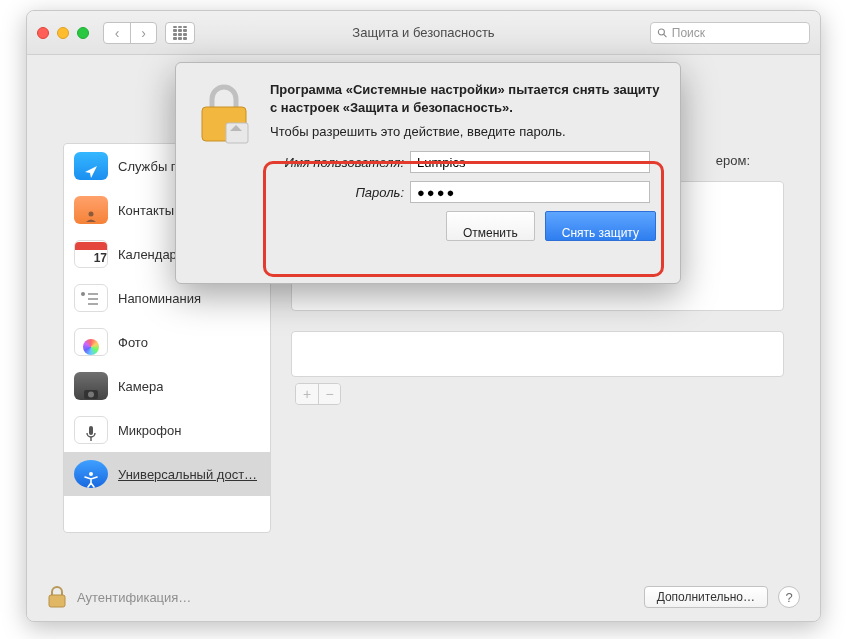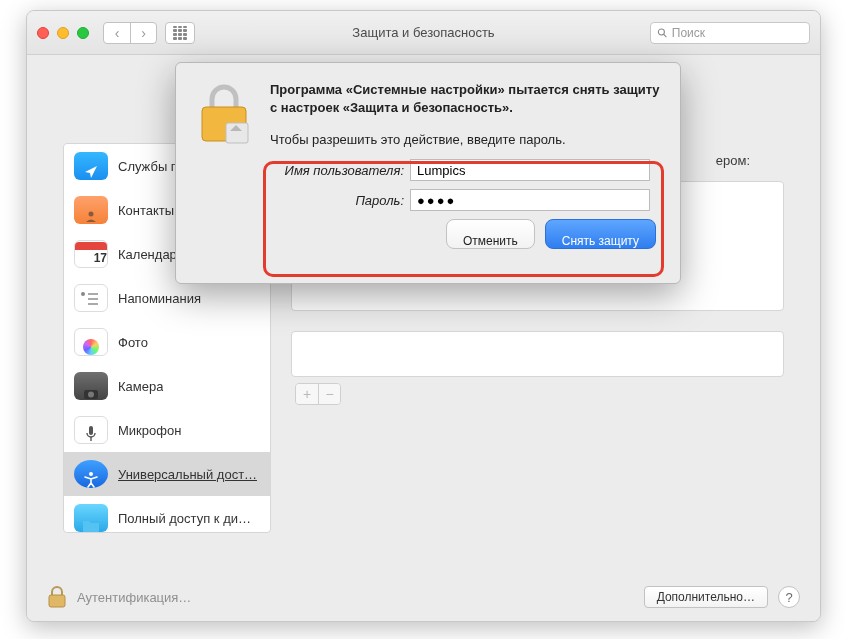--- a/index.html
+++ b/index.html
@@ -71,27 +71,27 @@
   .help { width:22px;height:22px;border-radius:50%; border:1px solid #c2c2c2; background:#fff; display:flex; align-items:center; justify-content:center; color:#6b6b6b; font-size:13px; }
 
   
   .modal { position:absolute; left:175px; top:62px; width:506px; height:222px;
            background:#ececec; border:1px solid #b8b8b8; border-radius:6px;
            box-shadow:0 12px 36px rgba(0,0,0,.35); }
   .modal-inner { display:flex; padding:18px 20px 14px 18px; gap:16px; align-items:flex-start; }
   .lock-big { width:60px; flex-shrink:0; display:flex; align-items:flex-start; justify-content:center; }
   .lock-big svg { width:56px; height:64px; }
   .mtext h1 { font-size:13px; font-weight:700; color:#222; line-height:1.35; }
-  .mtext p  { font-size:13px; color:#222; margin-top:16px; }
+  .mtext p  { font-size:13px; color:#222; margin-top:8px; }
   .form { margin-top:12px; }
   .row { display:flex; align-items:center; margin-bottom:8px; }
   .row label { width:140px; text-align:right; font-size:13px; color:#222; padding-right:6px;font-style:italic; }
   .row input { width:240px; height:22px; border:1px solid #bcbcbc; border-radius:0; padding:0 6px; font-size:13px; background:#fff; outline:none; }
   .mbuttons { display:flex; justify-content:flex-end; gap:10px; margin-top:6px; padding-right:4px; }
-  .mbtn { height:22px; padding: 14px 16px; border-radius:8px; font-size:12px; border:1px solid #c2c2c2; background:linear-gradient(#fff,#f2f2f2); color:#222; }
+  .mbtn { height:22px; padding: 14px 16px; border-radius:2px; font-size:12px; border:1px solid #c2c2c2; background:linear-gradient(#fff,#f2f2f2); color:#222; }
   .mbtn.primary { background:linear-gradient(#5ea6ff,#2f7ef0); border:1px solid #2d6fd6; color:#fff; }
   .highlight { position:absolute; border:3px solid #e33b2e; border-radius:10px; pointer-events:none; }
   .hl-red-offset { left:87px; top:98px; width:401px; height:116px; } 
 
 </style>
 </head>
 <body>
 
 <div class="window">
 
@@ -192,28 +192,20 @@
         <span class="sb-label">Микрофон</span>
       </div>
       <div class="sb-item sel">
         <div class="sb-icon acc">
           <svg width="18" height="18" viewBox="0 0 18 18">
               <circle cx="9" cy="4" r="2" fill="#fff"></circle>
               <path d="M3 7 L9 9 L15 7 M9 9 L9 13 M9 13 L6 17 M9 13 L12 17" stroke="#fff" stroke-width="1.6" fill="none" stroke-linecap="round"></path>
             </svg>
         </div>
         <span class="sb-label">Универсальный дост…</span>
-      </div>
-      <div class="sb-item">
-        <div class="sb-icon disk">
-          <svg width="18" height="14" viewBox="0 0 18 14">
-              <path d="M1 3 h6 l2 2 h8 v8 a1 1 0 0 1 -1 1 H2 a1 1 0 0 1 -1 -1 Z" fill="#54c2f2"></path>
-            </svg>
-        </div>
-        <span class="sb-label">Полный доступ к ди…</span>
       </div>
     </div>
 
     <div class="right-panel-top"></div>
     <div class="pm-box"></div>
     <div class="pm-wrap">
       <div class="pm-btns">
         <div>+</div>
         <div>−</div>
       </div>

